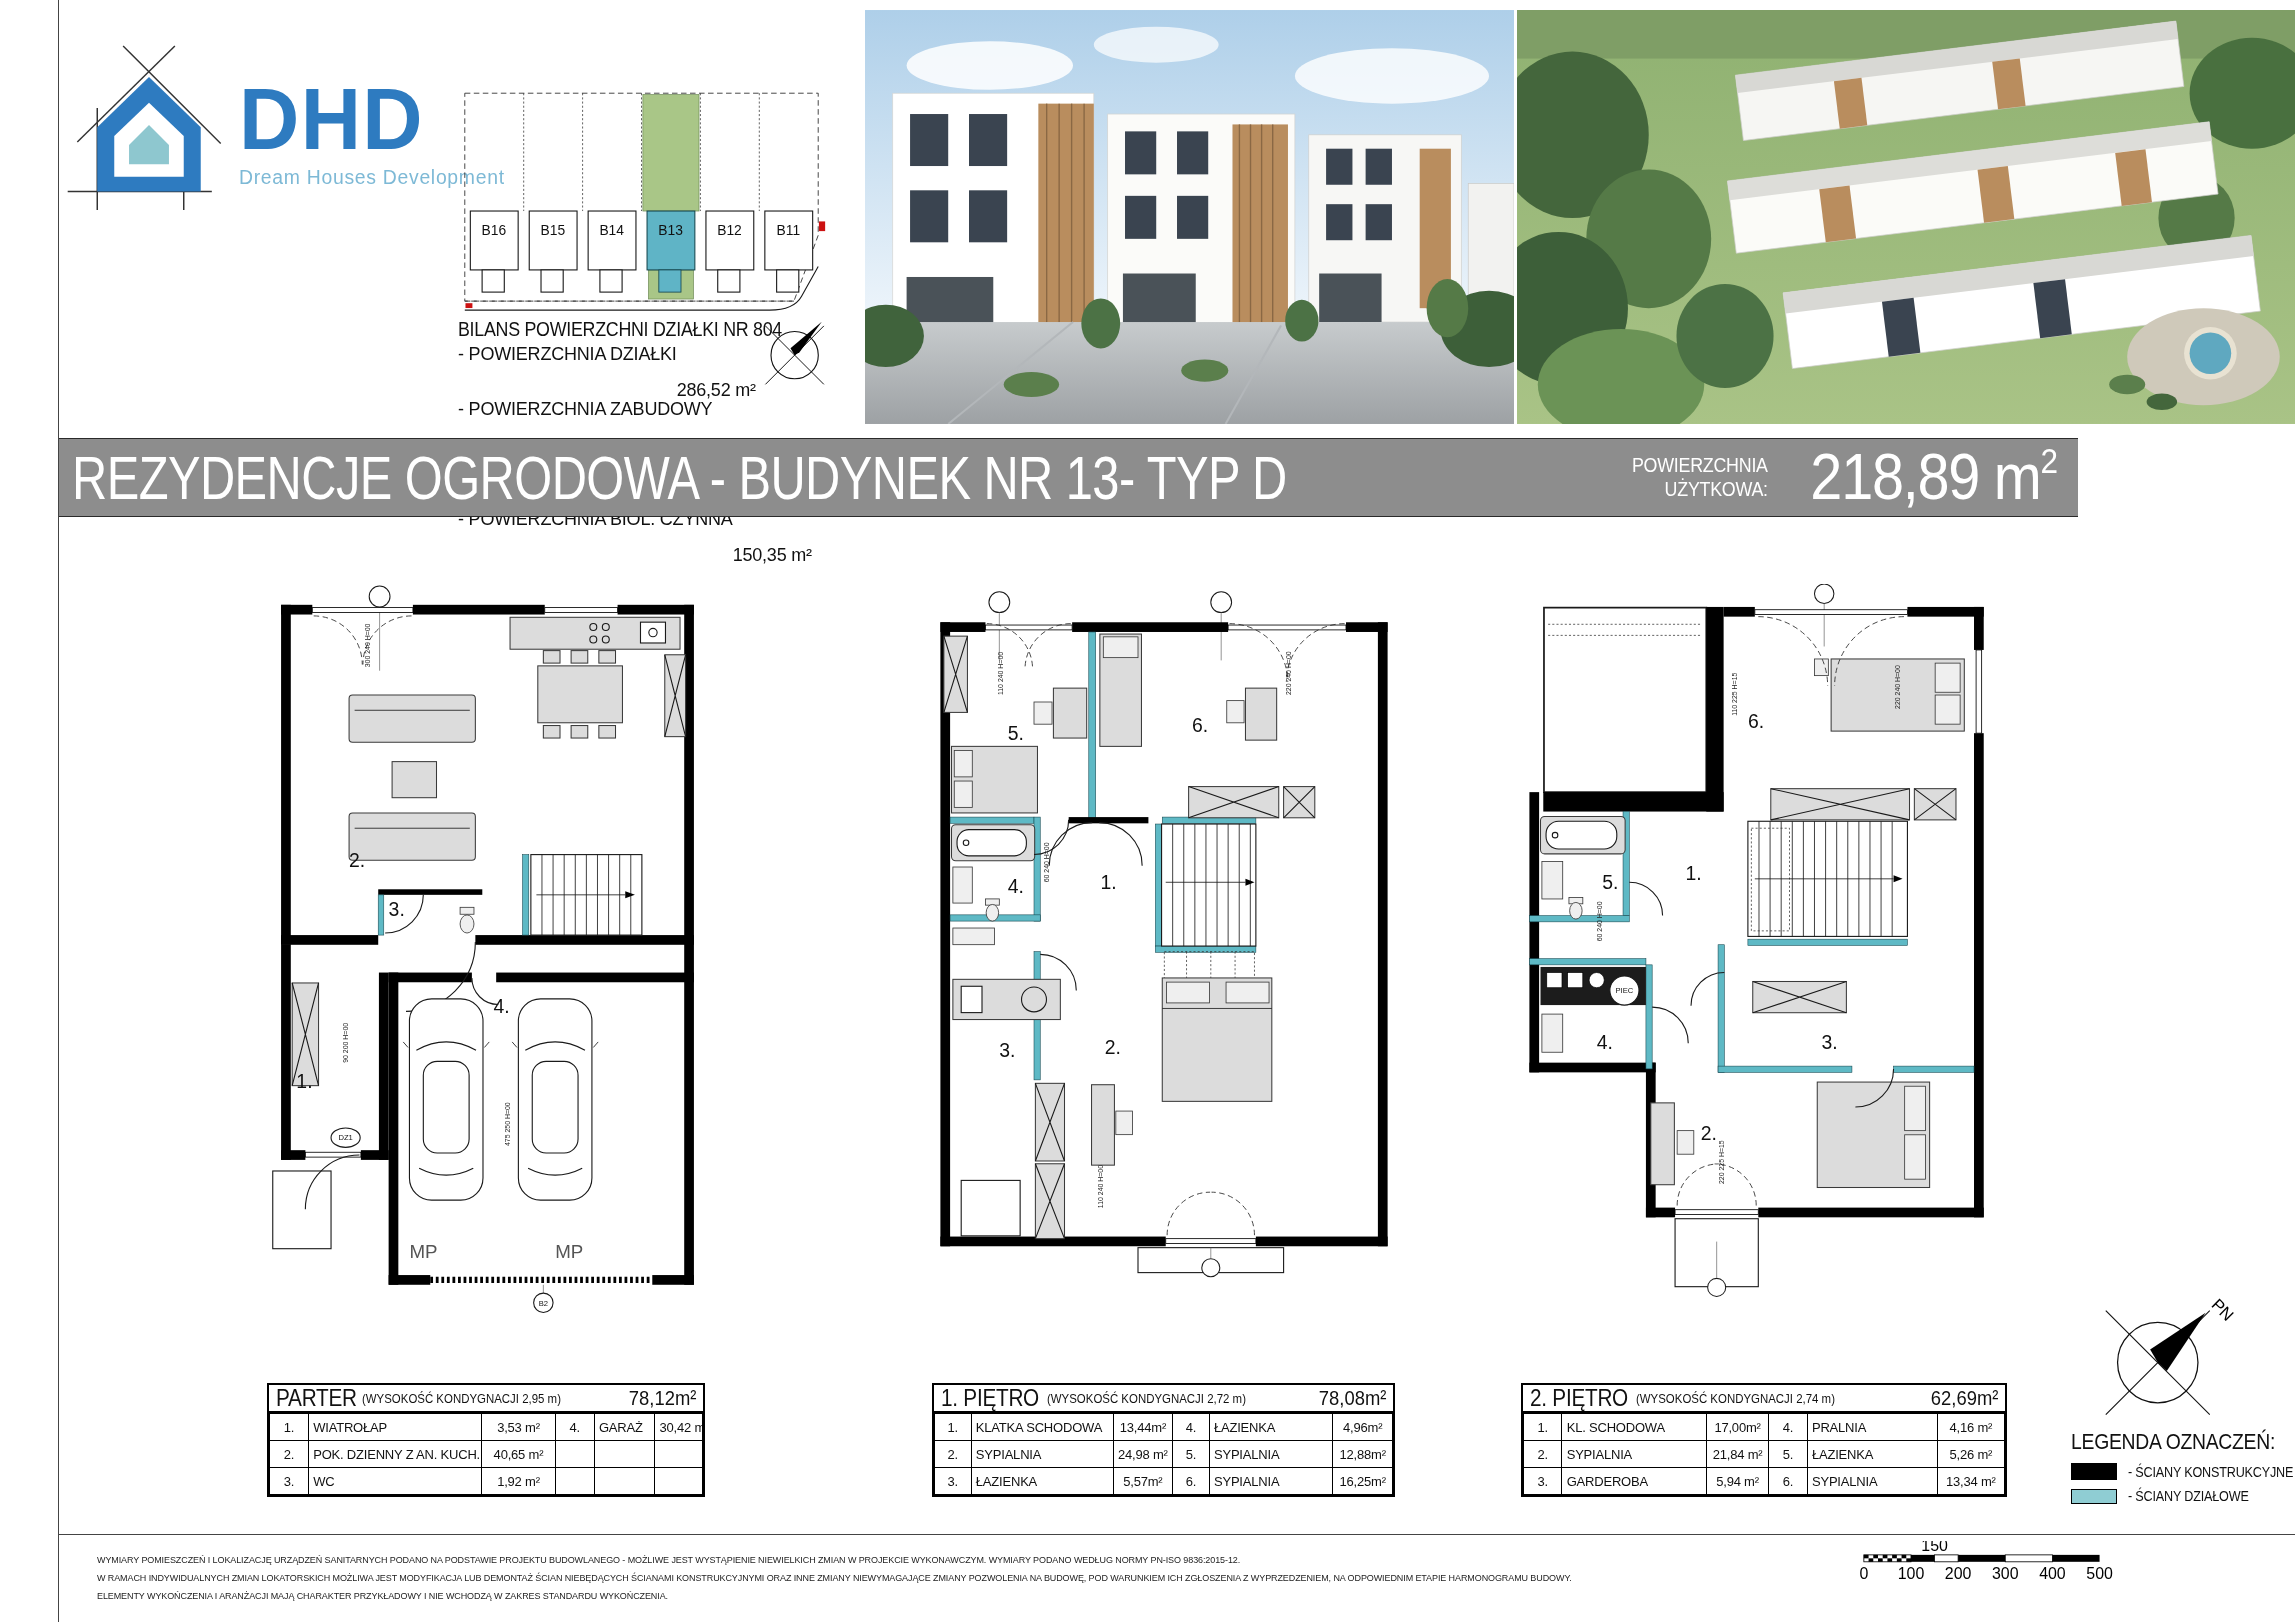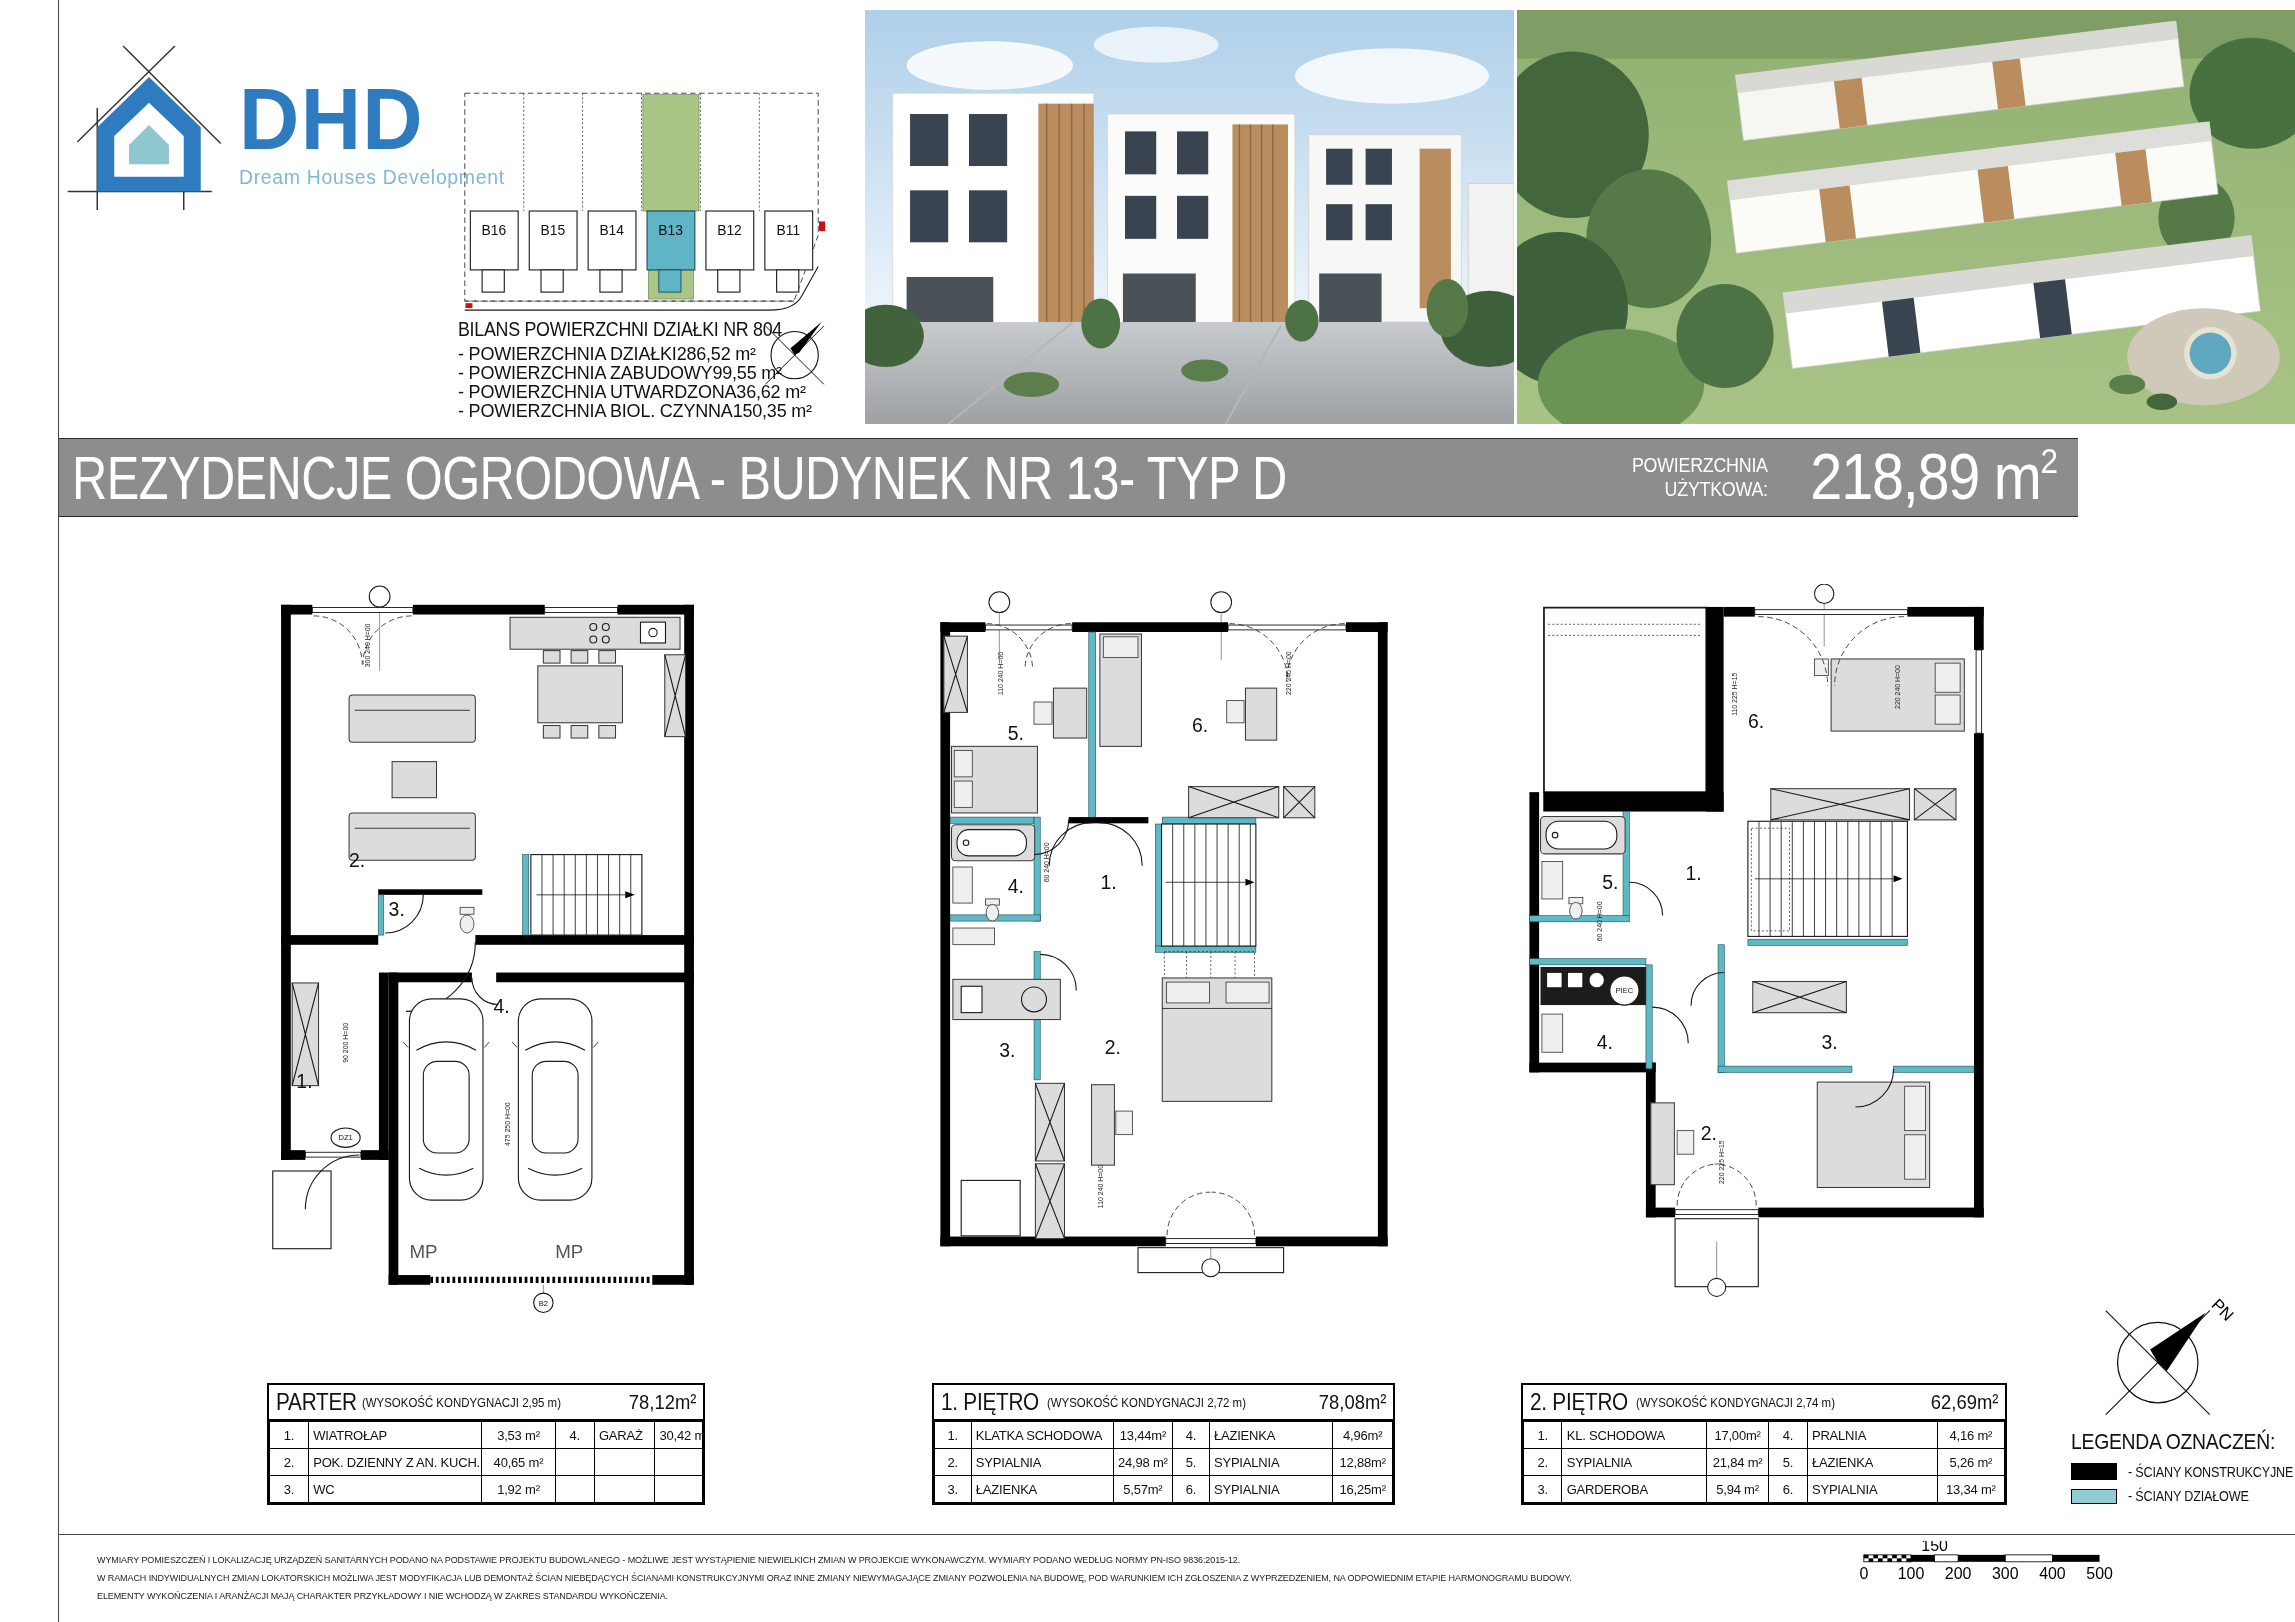--- a/index.html
+++ b/index.html
@@ -12,37 +12,37 @@
   
   .brand-text{font-size:87px;font-weight:700;color:#2e7bc0;letter-spacing:1.4px;
               transform:scaleX(.96);transform-origin:0 50%;line-height:1;}
   .brand-tag{font-size:19.4px;color:#7db9d6;letter-spacing:0.7px;margin-top:4.2px;}
 
   
   .bilans-title{font-size:19.4px;font-weight:400;letter-spacing:-0.3px;
                 transform:scaleX(.92);transform-origin:0 50%;white-space:nowrap;}
   .bilans-row{display:flex;justify-content:space-between;font-size:18px;
               letter-spacing:-0.2px;line-height:19px;white-space:nowrap;}
-  .bilans-row .v{text-align:right;}
+  .bilans-row .v{text-align:right;margin-top:36px;}
 
   
   .titlebar{position:absolute;left:59px;top:438px;width:2019px;height:79px;
             background:#8d8d8d;border-top:1.4px solid #2a2a2a;border-bottom:1.4px solid #2a2a2a;
             box-sizing:border-box;display:flex;align-items:center;}
   .tb-title{color:#fff;font-size:61px;white-space:nowrap;letter-spacing:-0.7px;
             transform:scaleX(.80);transform-origin:0 50%;margin-left:12.5px;flex:0 0 auto;}
   .tb-right{position:absolute;right:21px;top:0;height:76px;display:flex;align-items:center;gap:15.3px;color:#fff;}
   .tb-lbl{text-align:right;font-size:21px;line-height:23.6px;letter-spacing:-0.3px;
           transform:scaleX(.85);transform-origin:100% 50%;}
   .tb-val{font-size:64px;letter-spacing:-1.4px;white-space:nowrap;transform:scaleX(.9);transform-origin:100% 60%;}
   .tb-val sup{font-size:35px;vertical-align:26px;}
 
   
   .ftable{position:absolute;border:2.1px solid #000;background:#fff;box-sizing:border-box;}
-  .ftable .hdr{display:flex;align-items:center;height:36px;border-bottom:2.1px solid #000;
+  .ftable .hdr{display:flex;align-items:center;height:28px;border-bottom:2.1px solid #000;
                padding:0 7px;box-sizing:border-box;white-space:nowrap;}
   .ftable .fname{font-size:23.6px;letter-spacing:-0.3px;transform:scaleX(.88);transform-origin:0 50%;}
   .ftable .fnote{font-size:13px;margin-left:-5.5px;transform:scaleX(.88);transform-origin:0 50%;}
   .ftable .ftot{margin-left:auto;font-size:20px;transform:scaleX(.92);transform-origin:100% 50%;}
   .ftable table{width:100%;border-collapse:collapse;table-layout:fixed;}
   .ftable td{border:1px solid #000;height:26px;font-size:13px;letter-spacing:-0.2px;
              padding:0 4.2px;overflow:hidden;white-space:nowrap;}
   .ftable td.c-no{text-align:center;}
   .ftable td.c-area{text-align:center;}
 

